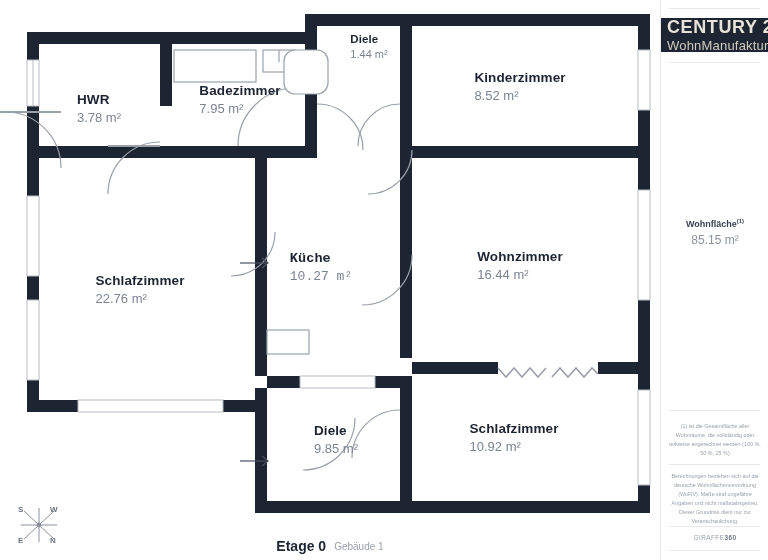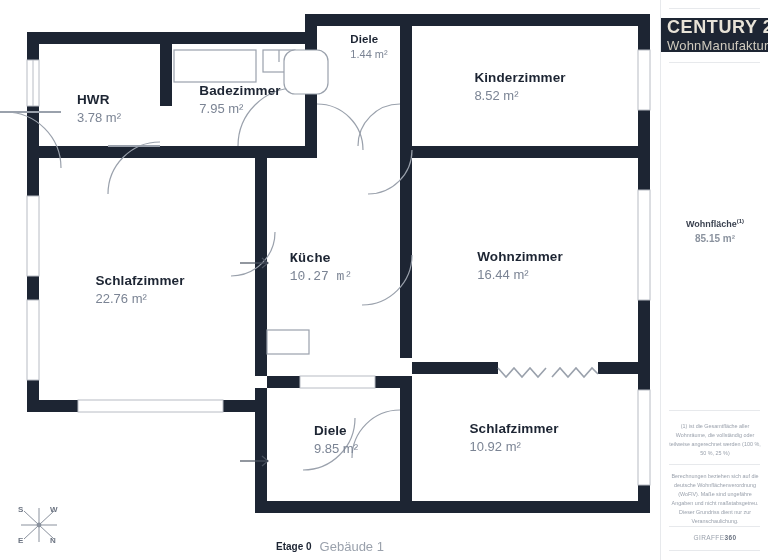--- a/index.html
+++ b/index.html
@@ -102,24 +102,23 @@
     width: 108px;
     text-align: center;
   }
   .living-area .la-title {
     font-size: 9px;
     font-weight: bold;
     color: #3b4250;
   }
   .living-area .la-title sup { font-size: 6px; }
   .living-area .la-value {
-    font-size: 10px;
+    font-size: 12px;
     color: #8b939f;
     margin-top: 4px;
-    font-weight: bold;
   }
   .foot-note {
     position: absolute;
     left: 6px;
     width: 96px;
     text-align: center;
     font-size: 5.4px;
     line-height: 1.65;
     color: #9aa1ac;
   }
@@ -140,22 +139,22 @@
   .bottom-bar {
     position: absolute;
     left: 0; bottom: 0;
     width: 660px;
     height: 28px;
     display: flex;
     align-items: center;
     justify-content: center;
     gap: 8px;
   }
-  .etage { font-size: 10px; font-weight: bold; color: #1d2533; }
-  .gebaeude { font-size: 13px; color: #9aa1ac; }
+  .etage { font-size: 14px; font-weight: bold; color: #1d2533; }
+  .gebaeude { font-size: 10px; color: #9aa1ac; }
 
   
   .compass {
     position: absolute;
     left: 10px;
     top: 500px;
     width: 58px;
     height: 50px;
   }
   .compass-letter {

